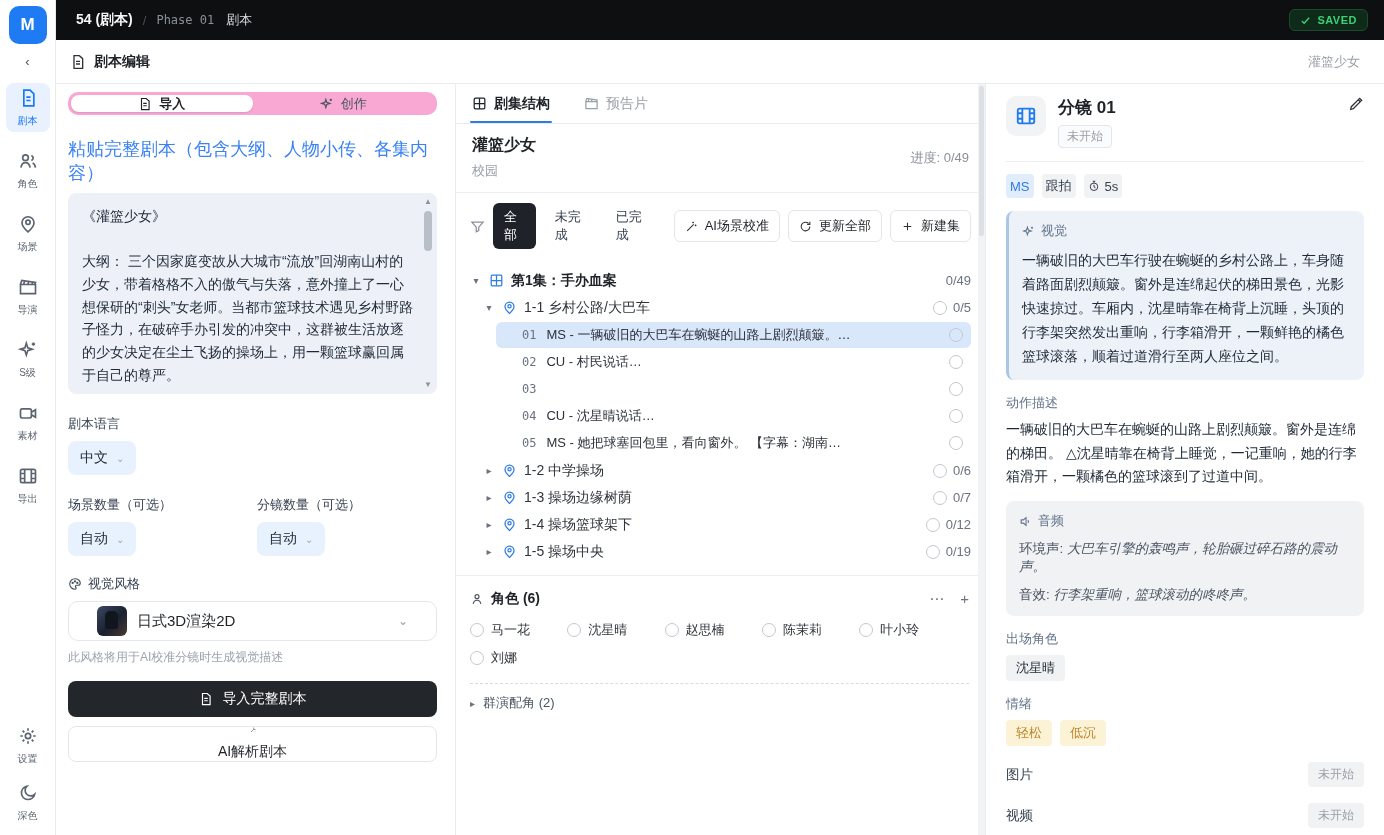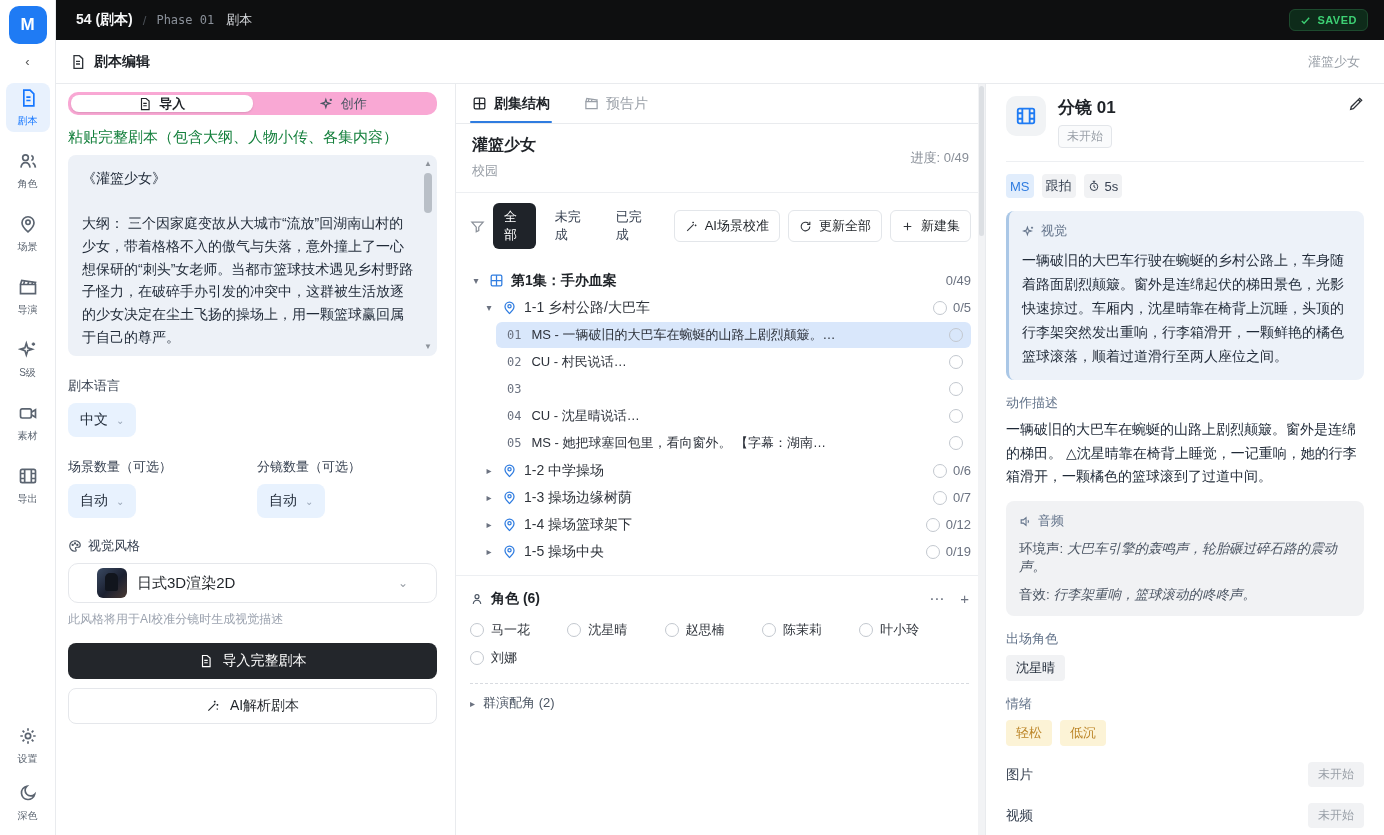--- a/index.html
+++ b/index.html
@@ -34,42 +34,42 @@
   .sh-right { margin-left:auto; color:#9aa0a8; font-size:13px; }
 
   .content { flex:1; display:flex; min-height:0; }
 
   
   .panel-import { width:399px; flex-shrink:0; padding:8px 18px 0 12px; overflow:hidden; }
   .segmented { background:#f9a8d4; border-radius:10px; padding:3px; display:flex; height:23px; }
   .seg-btn { flex:1; display:flex; align-items:center; justify-content:center; gap:7px; font-size:13px; color:#4b5563; border-radius:8px; cursor:pointer; }
   .seg-btn svg { width:14px; height:14px; }
   .seg-btn.active { background:#fff; color:#1f2328; box-shadow:0 1px 2px rgba(0,0,0,.12); font-weight:bold; }
-  .paste-label { margin:13px 0 8px; font-size:15px; color:#15803d; }
+  .paste-label { margin:22px 0 8px; font-size:18px; color:#3b82f6; }
   .script-box { position:relative; background:#edf1f7; border-radius:8px; height:201px; padding:12px 22px 12px 14px; overflow:hidden; cursor:text; }
   .script-text { font-size:14px; line-height:1.62; color:#1f2937; white-space:pre-wrap; }
   .sb-track { position:absolute; right:3px; top:4px; bottom:4px; width:12px; }
   .sb-arrow { position:absolute; right:0; width:12px; height:10px; color:#8d939b; font-size:8px; text-align:center; line-height:10px; }
   .sb-thumb { position:absolute; right:2px; top:14px; width:8px; height:40px; border-radius:4px; background:#b9bfc7; }
   .field-label { margin-top:21px; font-size:13px; color:#374151; }
   .chip-select { margin-top:8px; display:inline-flex; align-items:center; gap:8px; background:#e8f2fe; border-radius:8px; padding:8px 12px; font-size:14px; color:#1f2937; cursor:pointer; }
   .chip-select .chev { color:#9aa7b8; font-size:10px; }
   .two-col { display:flex; }
   .two-col .col1 { width:189px; }
   .style-label { margin-top:19px; font-size:13px; color:#374151; display:flex; align-items:center; gap:6px; }
   .style-label svg { width:14px; height:14px; color:#4b5563; }
   .style-select { margin-top:8px; border:1px solid #e5e7eb; border-radius:10px; height:40px; display:flex; align-items:center; padding:0 28px; gap:10px; cursor:pointer; }
   .style-thumb { width:30px; height:30px; border-radius:6px; background:linear-gradient(135deg,#3a4a63 0%,#1b2030 55%,#4a3a33 100%); position:relative; overflow:hidden; }
   .style-thumb:after { content:""; position:absolute; left:8px; top:5px; width:13px; height:18px; border-radius:5px 5px 2px 2px; background:#11151d; }
   .style-name { font-size:15px; color:#1f2328; }
   .style-chev { margin-left:auto; color:#9aa0a8; font-size:12px; }
   .style-hint { margin-top:8px; font-size:12px; color:#9ca3af; }
   .btn-dark { margin-top:15px; height:36px; border-radius:8px; background:#23262b; color:#fff; font-size:14px; display:flex; align-items:center; justify-content:center; gap:10px; cursor:pointer; }
   .btn-dark svg { width:14px; height:14px; }
-  .btn-light { margin-top:9px; height:36px; border-radius:8px; background:#fff; border:1px solid #e5e7eb; color:#1f2328; font-size:14px; display:flex; align-items:center; justify-content:center; gap:10px; cursor:pointer; }
+  .btn-light { margin-top:9px; height:36px; border-radius:8px; background:#fff; border:1px solid #e5e7eb; color:#1f2328; font-size:14px; display:flex; align-items:center; justify-content:center; gap:10px; cursor:pointer;flex-direction:column; }
   .btn-light svg { width:14px; height:14px; }
 
   
   .panel-structure { width:530px; flex-shrink:0; border-left:1px solid #e9ebee; display:flex; flex-direction:column; min-width:0; position:relative; }
   .ps-scroll { position:absolute; right:0; top:0; bottom:0; width:7px; background:#f2f3f5; }
   .ps-scroll .thumb { position:absolute; top:2px; left:1px; width:5px; height:150px; border-radius:3px; background:#dcdfe3; }
   .tabs { height:40px; border-bottom:1px solid #e9ebee; display:flex; align-items:stretch; padding:0 16px; gap:34px; flex-shrink:0; }
   .tab { display:flex; align-items:center; gap:7px; font-size:14px; color:#9aa0a8; cursor:pointer; position:relative;justify-content:flex-end; }
   .tab svg { width:15px; height:15px; }
   .tab.active { color:#1f2328; font-weight:bold; }
@@ -86,21 +86,21 @@
   .mini-btn { border:1px solid #e3e6ea; border-radius:6px; padding:6px 10px; font-size:13px; color:#1f2328; display:flex; align-items:center; gap:7px; cursor:pointer; white-space:nowrap; }
   .mini-btn svg { width:13px; height:13px; color:#30343a; }
   .tree { padding:8px 14px 0 14px; }
   .t-row { display:flex; align-items:center; gap:7px; height:27px; cursor:pointer; }
   .t-row .caret { color:#6b7280; font-size:10px; width:12px; text-align:center; flex-shrink:0; }
   .t-row svg.t-ic { width:15px; height:15px; color:#2f7ce0; flex-shrink:0; }
   .t-row .t-label { font-size:14px; color:#30353c; white-space:nowrap; overflow:hidden; text-overflow:ellipsis; }
   .t-row.episode .t-label { font-weight:bold; color:#1f2328; }
   .t-row .t-right { margin-left:auto; display:flex; align-items:center; gap:6px; font-size:13px; color:#6b7280; flex-shrink:0; }
   .circ { width:14px; height:14px; border:1.5px solid #c3c8cf; border-radius:50%; flex-shrink:0; }
-  .shot-row { display:flex; align-items:center; gap:10px; height:26px; margin:1px 0 1px 26px; padding:0 8px 0 11px; border-radius:6px; cursor:pointer; }
+  .shot-row { display:flex; align-items:center; gap:10px; height:26px; margin:1px 0 1px 26px; padding:0 8px 0 26px; border-radius:6px; cursor:pointer; }
   .shot-row.selected { background:#d9e7fb; }
   .shot-num { font-size:12px; color:#6b7280; font-family:"DejaVu Sans Mono","Liberation Mono",monospace; flex-shrink:0; }
   .shot-text { font-size:13px; color:#2b3publicf0; color:#2c313a; white-space:nowrap; overflow:hidden; text-overflow:ellipsis; }
   .shot-row .circ { margin-left:auto; }
   .scene-indent { margin-left:13px; }
   .sect-divider { border-top:1px solid #edeff2; margin-top:10px; }
   .char-head { display:flex; align-items:center; gap:7px; padding:14px 16px 4px 14px; }
   .char-head svg { width:14px; height:14px; color:#4b5563; }
   .char-head .ch-label { font-size:14px; font-weight:bold; color:#1f2328; }
   .char-head .ch-actions { margin-left:auto; display:flex; gap:16px; color:#6b7280; }

